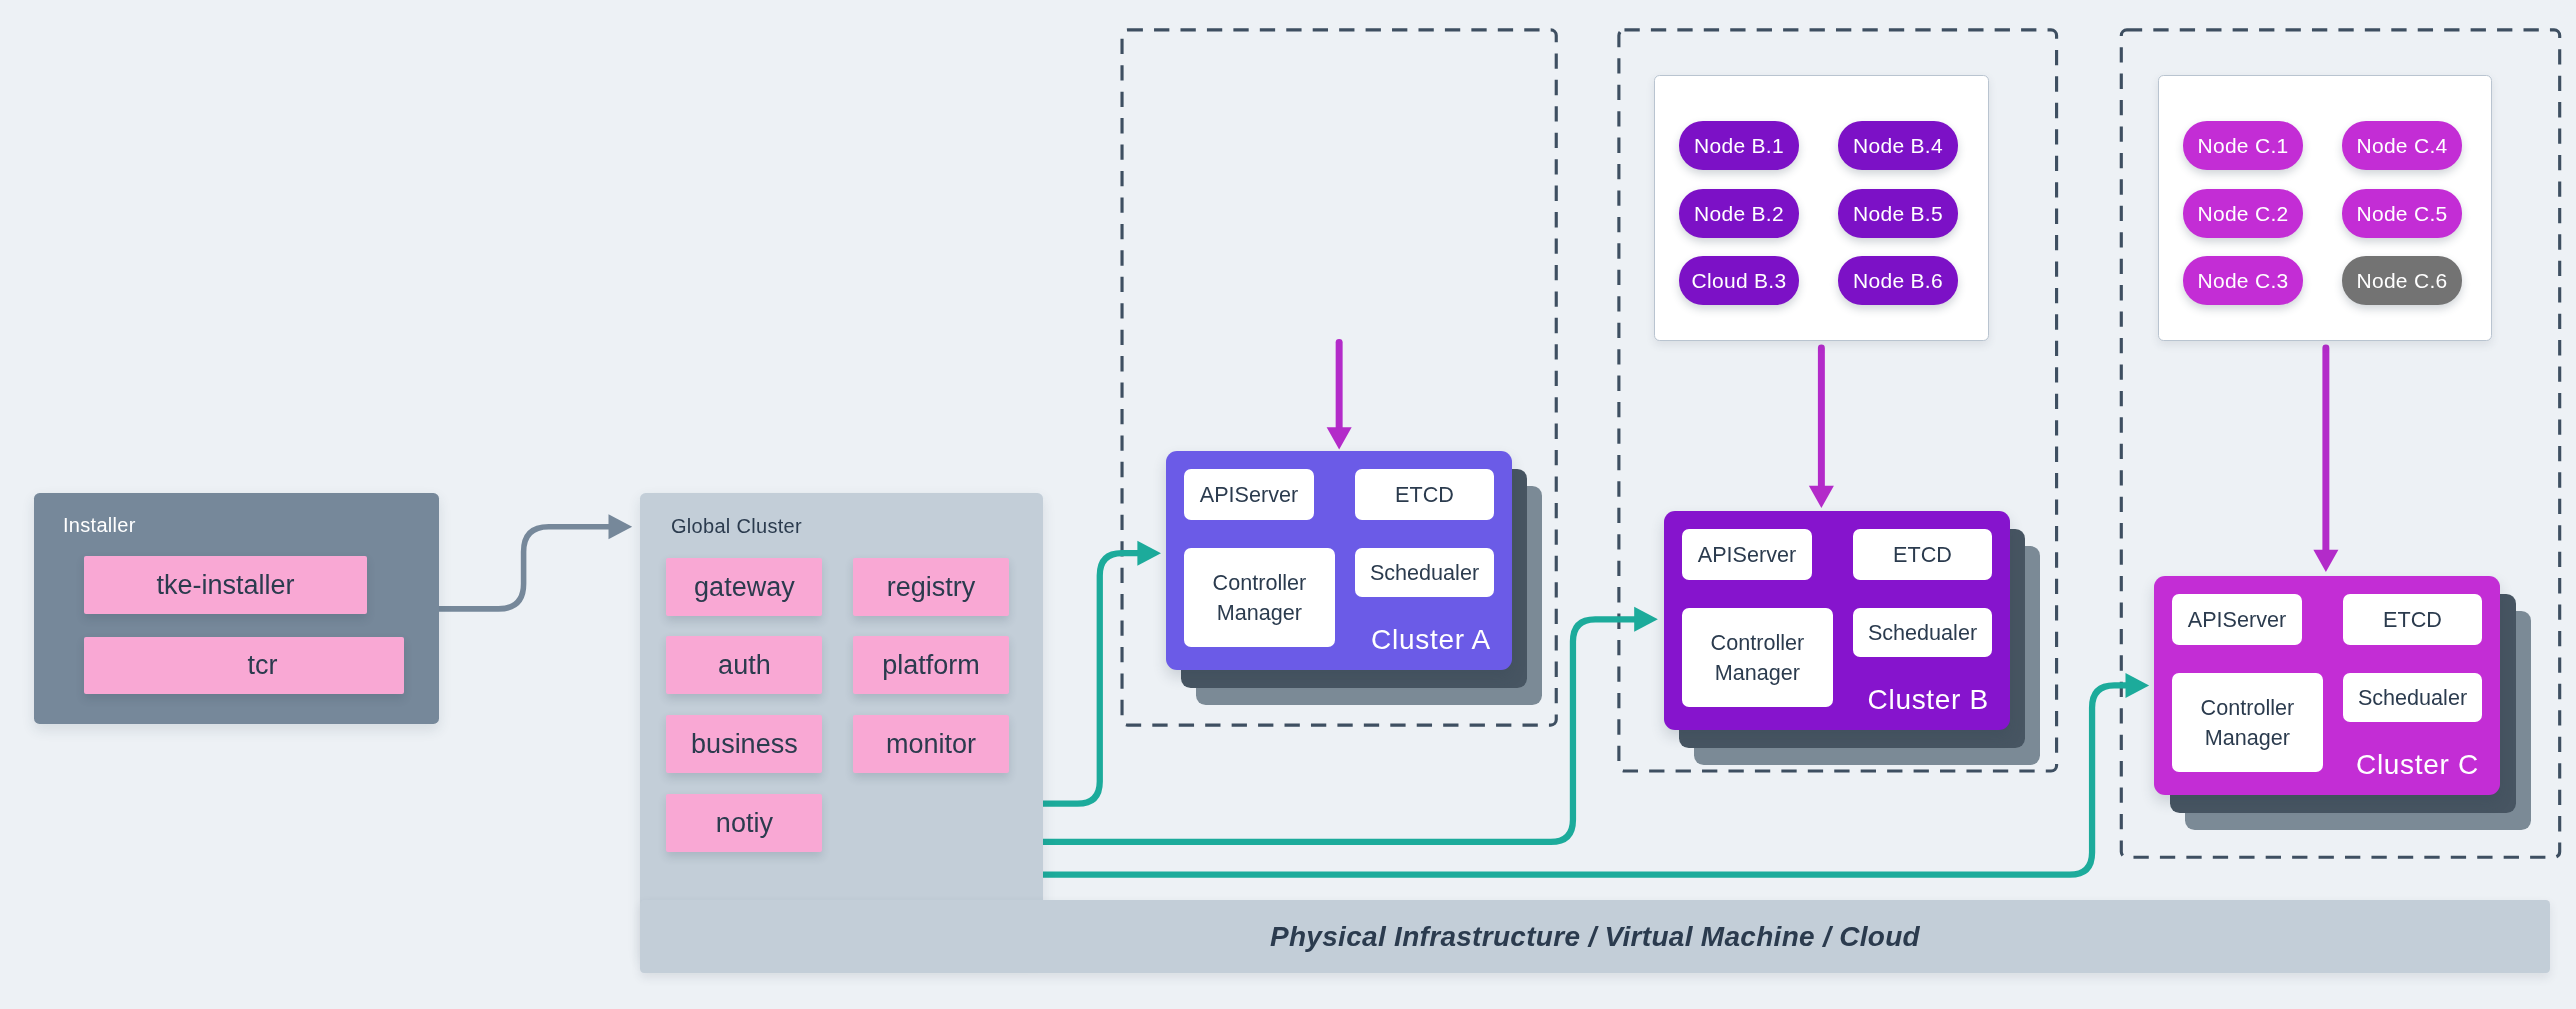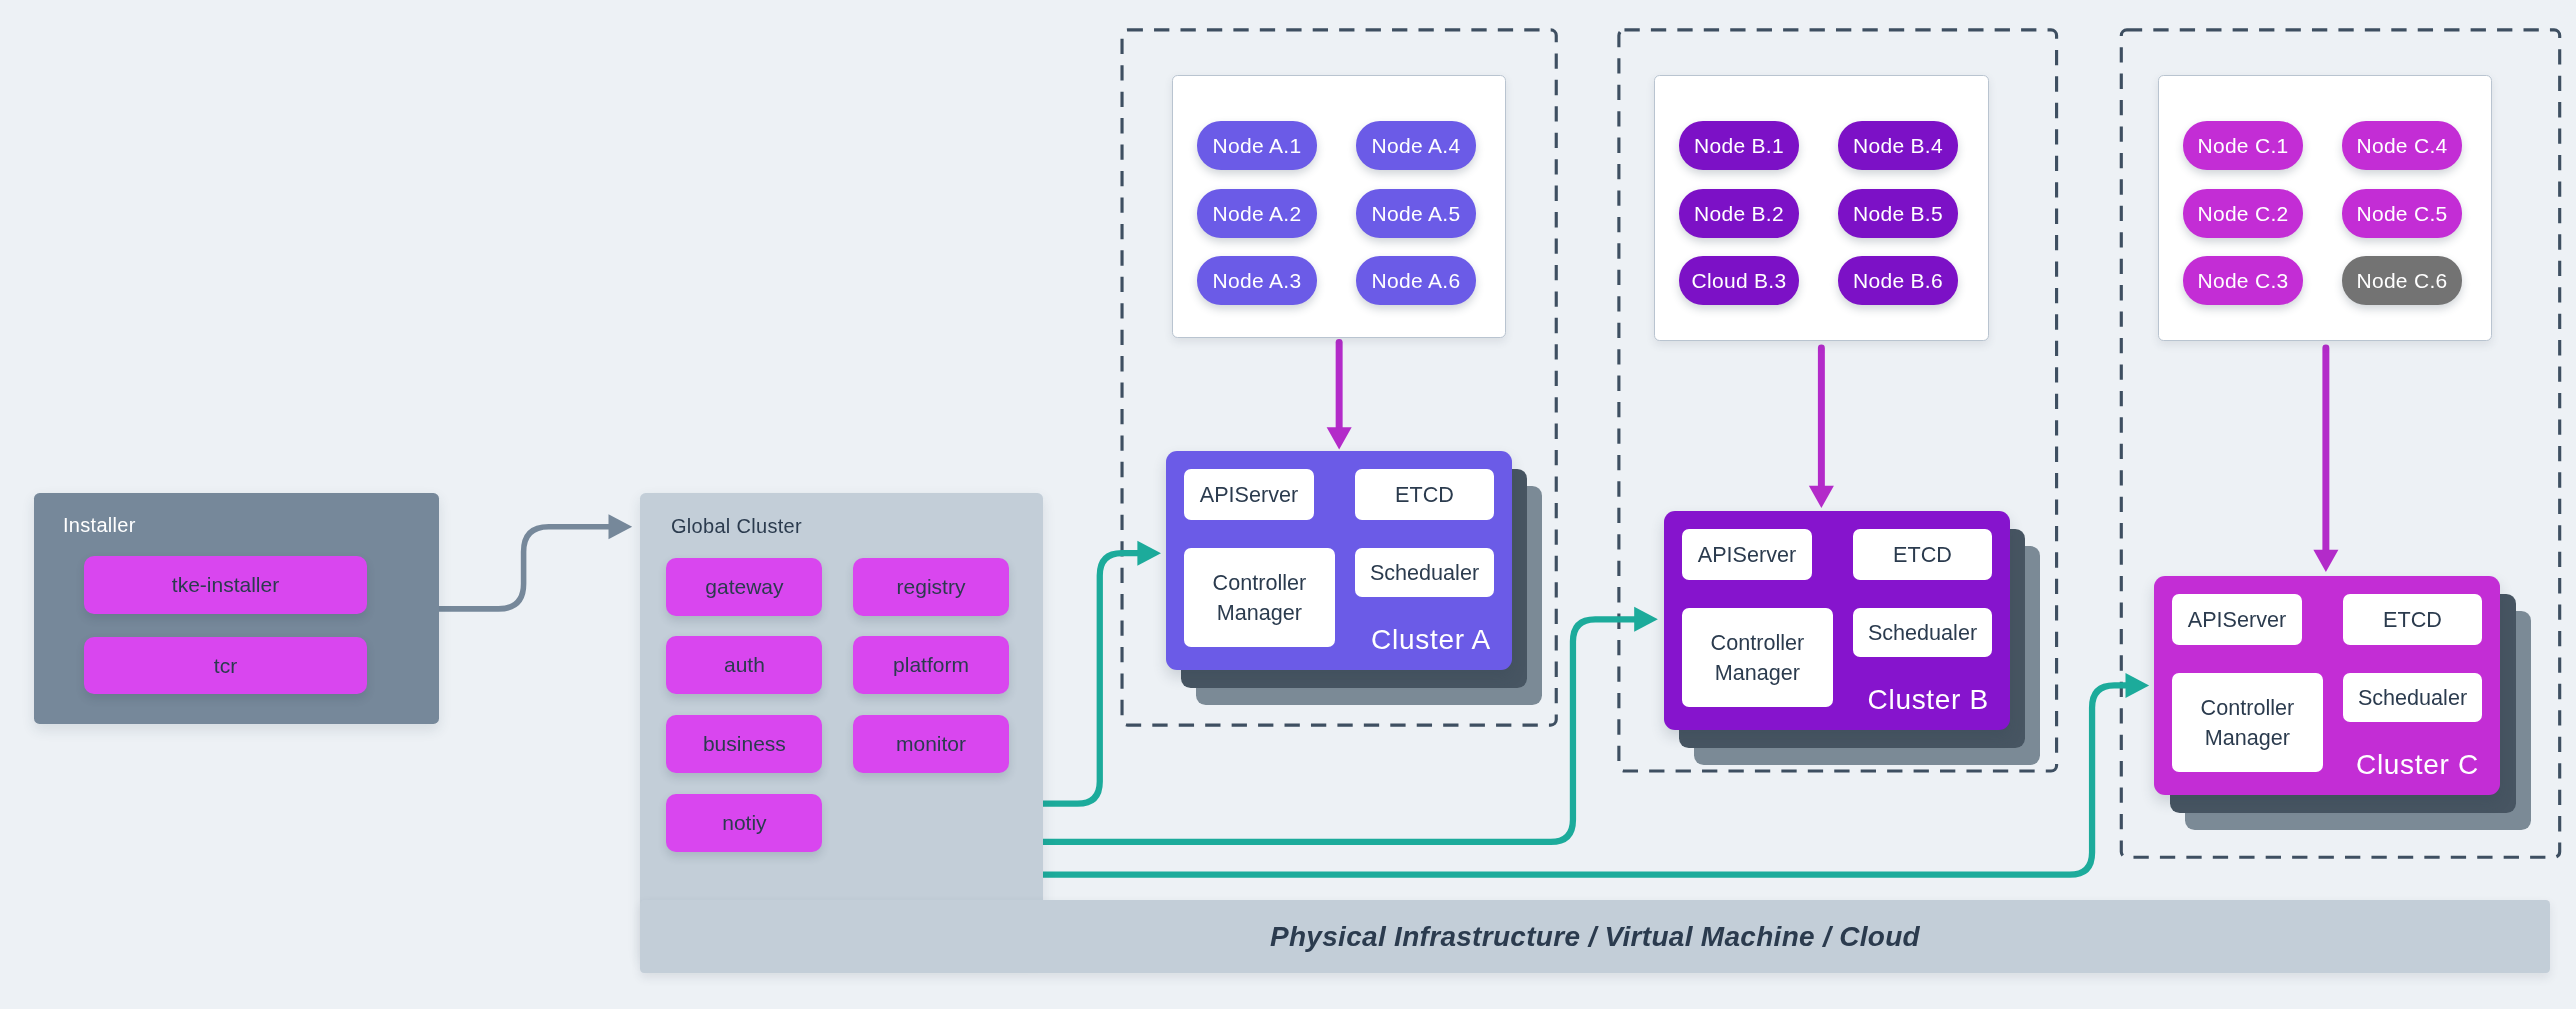--- a/index.html
+++ b/index.html
@@ -12,23 +12,23 @@
   .overlay{position:absolute;left:0;top:0;width:2576px;height:1009px;}
   .abs{position:absolute;box-sizing:border-box;}
   
   .panel{border-radius:5.6px;box-shadow:0 5.6px 12.5px rgba(45,62,80,.12);}
   .panel.dark{background:#76889A;}
   .panel.light{background:#C3CED8;}
   .panel-title{position:absolute;font-size:20px;font-weight:500;letter-spacing:0.3px;}
   .panel.dark .panel-title{color:#FFFFFF;}
   .panel.light .panel-title{color:#2B3B4E;}
   .btn{
-    position:absolute;background:#d946ef;border-radius:10px;
+    position:absolute;background:#f9a8d4;border-radius:2px;
     display:flex;align-items:center;justify-content:center;
-    font-size:21px;font-weight:500;color:#2B3B4E;
+    font-size:27px;font-weight:500;color:#2B3B4E;
     box-shadow:0 4.2px 8.4px rgba(45,62,80,.16);
   }
   
   .node-box{
     background:#FFFFFF;border:1.4px solid #B9C4D0;border-radius:5.6px;
     box-shadow:0 3.5px 8.4px rgba(45,62,80,.10);
   }
   .pill{
     position:absolute;border-radius:24px;color:#FFFFFF;
     display:flex;align-items:center;justify-content:center;
@@ -82,42 +82,34 @@
     <polygon points="1906,614 1942,614 1924,646" fill="#B32BC9"></polygon>
     <path d="M 2617 500 L 2617 700" fill="none" stroke="#B32BC9" stroke-width="10" stroke-linecap="round"></path>
     <polygon points="2599,698 2635,698 2617,730" fill="#B32BC9"></polygon>
     <path d="M 3342 500 L 3342 792" fill="none" stroke="#B32BC9" stroke-width="10" stroke-linecap="round"></path>
     <polygon points="3324,790 3360,790 3342,822" fill="#B32BC9"></polygon>
   </svg>
 
   <section class="abs panel dark" style="left:34px;top:493px;width:405px;height:231px;">
     <div class="panel-title" style="left:29px;top:21px;">Installer</div>
     <div class="btn" style="left:50px;top:63px;width:283px;height:58px;">tke-installer</div>
-    <div class="btn" style="left:50px;top:144px;width:283px;height:57px;">tcr</div>
+    <div class="btn" style="left:50px;top:144px;width:283px;height:57px;padding-left:37px;">tcr</div>
   </section>
 
   <section class="abs panel light" style="left:640px;top:493px;width:403px;height:464px;">
     <div class="panel-title" style="left:31px;top:22px;">Global Cluster</div>
     <div class="btn" style="left:26.4px;top:65px;width:156px;height:58px;">gateway</div>
     <div class="btn" style="left:213px;top:65px;width:156px;height:58px;">registry</div>
     <div class="btn" style="left:26.4px;top:143px;width:156px;height:58px;">auth</div>
     <div class="btn" style="left:213px;top:143px;width:156px;height:58px;">platform</div>
     <div class="btn" style="left:26.4px;top:222px;width:156px;height:58px;">business</div>
     <div class="btn" style="left:213px;top:222px;width:156px;height:58px;">monitor</div>
     <div class="btn" style="left:26.4px;top:301px;width:156px;height:58px;">notiy</div>
   </section>
 
-  <div class="abs node-box" style="left:1172px;top:75px;width:334px;height:263px;">
-    <div class="pill" style="left:24px;top:45px;width:120px;height:49px;background:#6B5BE7;">Node A.1</div>
-    <div class="pill" style="left:24px;top:113px;width:120px;height:49px;background:#6B5BE7;">Node A.2</div>
-    <div class="pill" style="left:24px;top:180px;width:120px;height:49px;background:#6B5BE7;">Node A.3</div>
-    <div class="pill" style="left:183px;top:45px;width:120px;height:49px;background:#6B5BE7;">Node A.4</div>
-    <div class="pill" style="left:183px;top:113px;width:120px;height:49px;background:#6B5BE7;">Node A.5</div>
-    <div class="pill" style="left:183px;top:180px;width:120px;height:49px;background:#6B5BE7;">Node A.6</div>
-  </div>
 
   <div class="abs node-box" style="left:1654px;top:75px;width:335px;height:266px;">
     <div class="pill" style="left:24px;top:45px;width:120px;height:49px;background:#7C11C6;">Node B.1</div>
     <div class="pill" style="left:24px;top:113px;width:120px;height:49px;background:#7C11C6;">Node B.2</div>
     <div class="pill" style="left:24px;top:180px;width:120px;height:49px;background:#7C11C6;">Cloud B.3</div>
     <div class="pill" style="left:183px;top:45px;width:120px;height:49px;background:#7C11C6;">Node B.4</div>
     <div class="pill" style="left:183px;top:113px;width:120px;height:49px;background:#7C11C6;">Node B.5</div>
     <div class="pill" style="left:183px;top:180px;width:120px;height:49px;background:#7C11C6;">Node B.6</div>
   </div>
 

